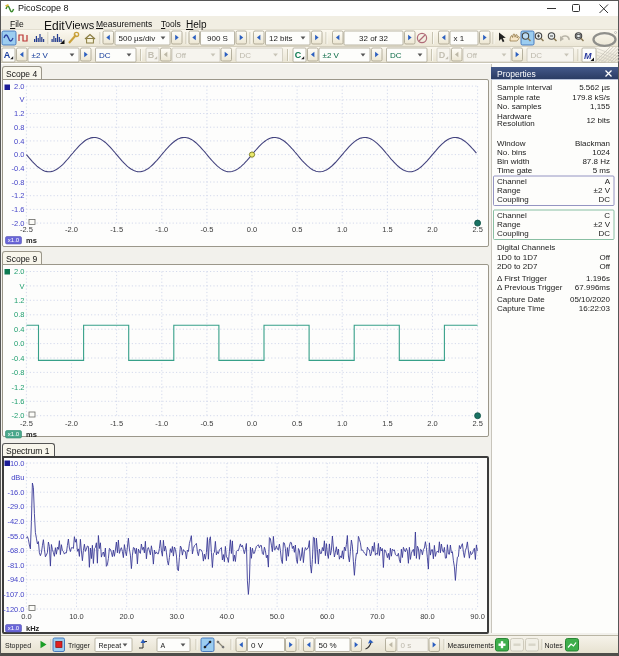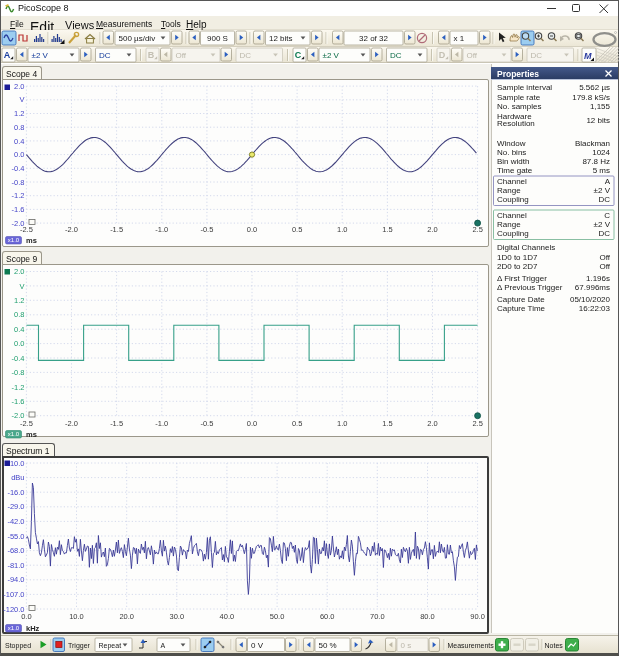--- a/index.html
+++ b/index.html
@@ -15,21 +15,21 @@
 </svg>
 <div class="abs" style="left:18px;top:3px;font-size:9px;color:#111">PicoScope 8</div>
 <div class="abs" style="left:547px;top:7.5px;width:9px;height:1px;background:#333"></div>
 <div class="abs" style="left:572px;top:4px;width:8px;height:8px;border:1px solid #333;border-radius:1.5px"></div>
 <svg class="abs" style="left:598px;top:3px" width="12" height="12">
     <path d="M1.5,1.5 L10,10 M10,1.5 L1.5,10" stroke="#333" stroke-width="1"></path>
   </svg>
 
 <div class="abs" style="left:1px;top:16px;width:617px;height:14px;background:#f1eee3;border-bottom:1px solid #e2ded0"></div>
 <div class="abs" style="top:19px;left:10px;font-size:8.5px;color:#111"><u>F</u>ile</div>
-<div class="abs" style="top:19px;left:30px;font-size:14px;color:#111"><u>E</u>dit</div>
+<div class="abs" style="top:19px;left:44px;font-size:12px;color:#111"><u>E</u>dit</div>
 <div class="abs" style="top:19px;left:65px;font-size:11px;color:#111"><u>V</u>iews</div>
 <div class="abs" style="top:19px;left:96px;font-size:8.5px;color:#111"><u>M</u>easurements</div>
 <div class="abs" style="top:19px;left:161px;font-size:8.5px;color:#111"><u>T</u>ools</div>
 <div class="abs" style="top:19px;left:186px;font-size:10px;color:#111"><u>H</u>elp</div>
 
 <div class="abs" style="left:1px;top:30px;width:617px;height:17px;background:linear-gradient(#fbf8ef,#ece7d6);border-bottom:1px solid #d5d0bf"></div>
 <div class="abs" style="left:1px;top:47px;width:617px;height:16px;background:linear-gradient(#faf7ee,#e9e4d3);border-bottom:1px solid #c9c4b2"></div>
 
 <div class="abs" style="left:1px;top:64px;width:617px;height:571px;background:#f2f1ec"></div>
 
@@ -40,21 +40,21 @@
 <div class="abs" style="left:2px;top:251px;width:40px;height:14px;background:#f8f6ec;border:1px solid #9b978a;border-bottom:none;border-radius:3px 3px 0 0"></div>
 <div class="abs" style="left:6px;top:253.5px;font-size:8.5px;color:#111">Scope 9</div>
 <div class="abs" style="left:2px;top:264px;width:487px;height:173px;background:#fdfdfc;border:1px solid #9b978a;border-radius:0 2px 2px 2px"></div>
 
 <div class="abs" style="left:2px;top:443px;width:53px;height:14px;background:#f8f6ec;border:1px solid #555;border-bottom:none;border-radius:3px 3px 0 0"></div>
 <div class="abs" style="left:6px;top:445.5px;font-size:8.5px;color:#111">Spectrum 1</div>
 <div class="abs" style="left:2px;top:456px;width:487px;height:178px;background:#fdfdfc;border:2px solid #3c3c3c;border-radius:0 2px 2px 2px"></div>
 
 <div class="abs" style="left:491px;top:64px;width:127px;height:569px;background:#fdfdfb;border-left:1px solid #c8c5bb"></div>
 <div class="abs" style="left:491px;top:67px;width:127px;height:12px;background:linear-gradient(#44598a,#2b3c64)"></div>
-<div class="abs" style="left:497px;top:68.5px;font-size:8.5px;font-weight:bold;color:#fff">Properties</div>
+<div class="abs" style="left:497px;top:68.5px;font-size:8.5px;font-weight:normal;color:#fff">Properties</div>
 <svg class="abs" style="left:604px;top:69px" width="10" height="10">
     <path d="M1.5,1.5 L7.5,7.5 M7.5,1.5 L1.5,7.5" stroke="#fff" stroke-width="1.3"></path>
   </svg>
 <div class="abs" style="left:491px;top:79px;width:127px;height:1px;background:#b9c3da"></div>
 
 <div class="abs" style="left:1px;top:635px;width:617px;height:18px;background:linear-gradient(#f6f3ea,#e7e2d1);border-top:1px solid #b9b5a4"></div>
 
 <svg class="abs" style="left:0;top:0" width="619" height="656" font-family="Liberation Sans, sans-serif">
 <defs>
 <linearGradient id="bgrad" x1="0" y1="0" x2="0" y2="1">

